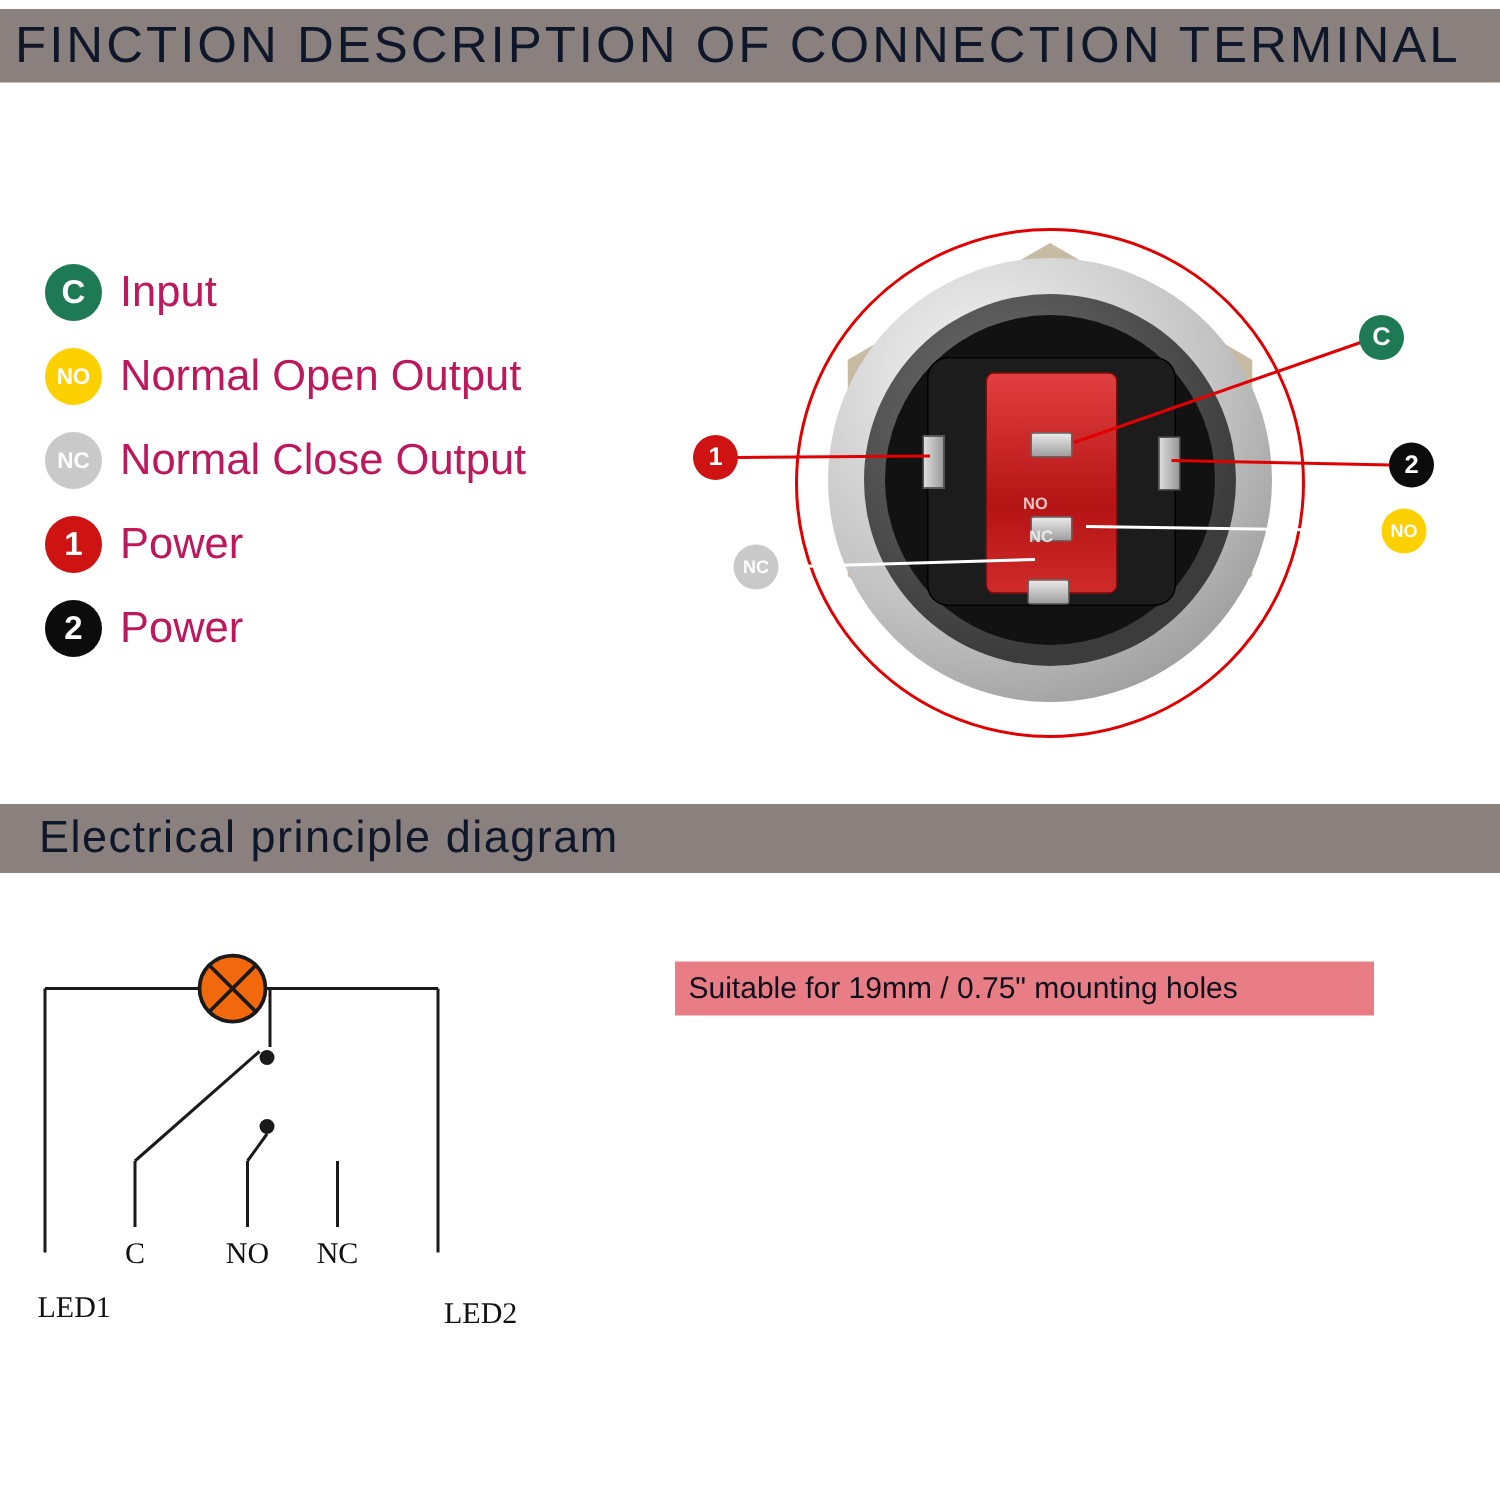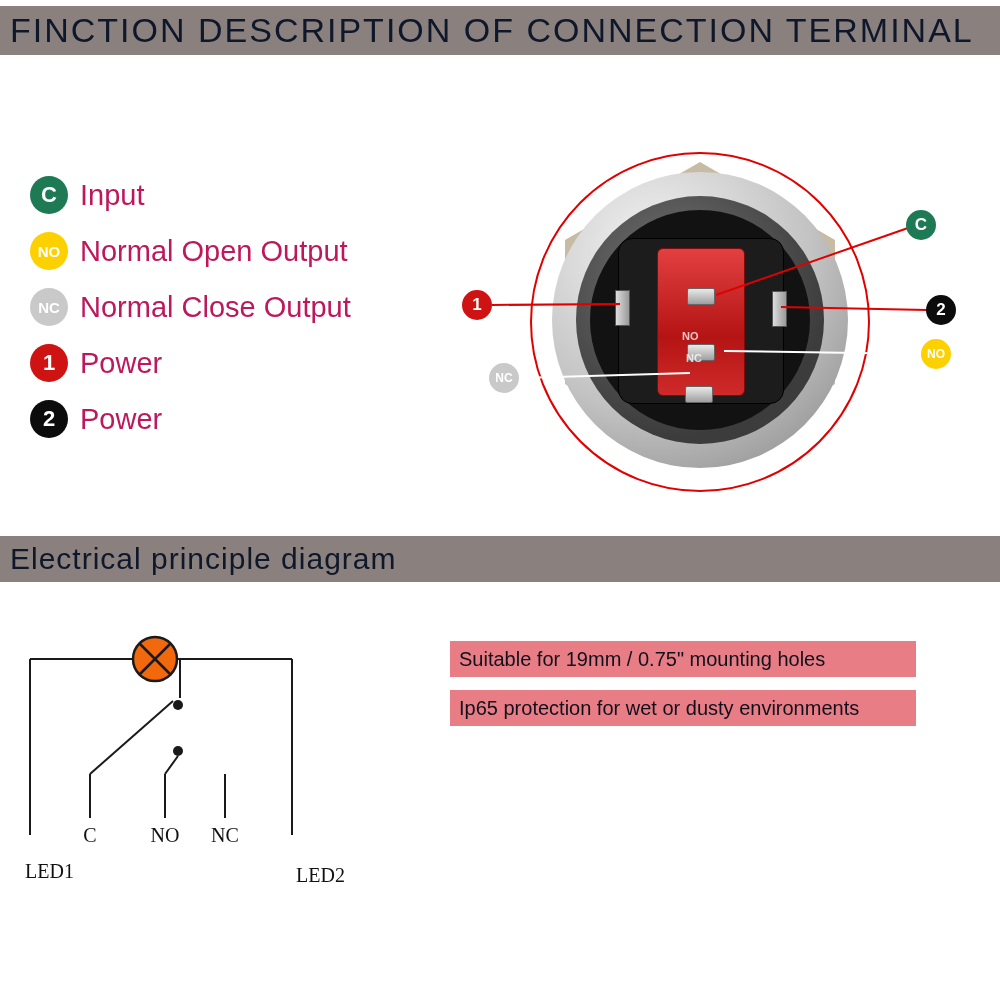--- a/index.html
+++ b/index.html
@@ -5,21 +5,21 @@
   html,body { margin:0; padding:0; }
   body {
     width:1000px; height:1000px; position:relative; background:#ffffff;
     font-family:"Liberation Sans", sans-serif; overflow:hidden;
   }
   .bar {
     position:absolute; left:0; width:1000px; background:#8a817e; color:#0f172a;
     box-sizing:border-box; white-space:nowrap; overflow:hidden;
   }
   #bar-top { top:6px; height:49px; line-height:49px; font-size:34px; letter-spacing:2px; padding-left:10px; }
-  #bar-mid { top:536px; height:46px; line-height:46px; font-size:30px; letter-spacing:1px; padding-left:10px; }
+  #bar-mid { top:536px; height:46px; line-height:46px; font-size:30px; letter-spacing:1px; padding-left:26px; }
 
   
   .legend { position:absolute; left:30px; top:176px; display:flex; flex-direction:column; gap:18px; }
   .legend-row { display:flex; align-items:center; gap:12px; height:38px; }
   .badge {
     border-radius:50%; color:#fff; display:flex; align-items:center; justify-content:center;
     font-weight:bold; flex:0 0 auto; box-sizing:border-box;
   }
   .badge.lg { width:38px; height:38px; }
   .badge.sm { width:30px; height:30px; }
@@ -163,14 +163,13 @@
     <text x="70" y="214" text-anchor="middle">C</text>
     <text x="145" y="214" text-anchor="middle">NO</text>
     <text x="205" y="214" text-anchor="middle">NC</text>
     <text x="5" y="250" text-anchor="start">LED1</text>
     <text x="276" y="254" text-anchor="start">LED2</text>
   </svg>
 </div>
 
 <div class="features">
   <div class="feature-row">Suitable for 19mm / 0.75" mounting holes</div>
-  <div class="feature-row">Ip65 protection for wet or dusty environments</div>
 </div>
 
 </body></html>

